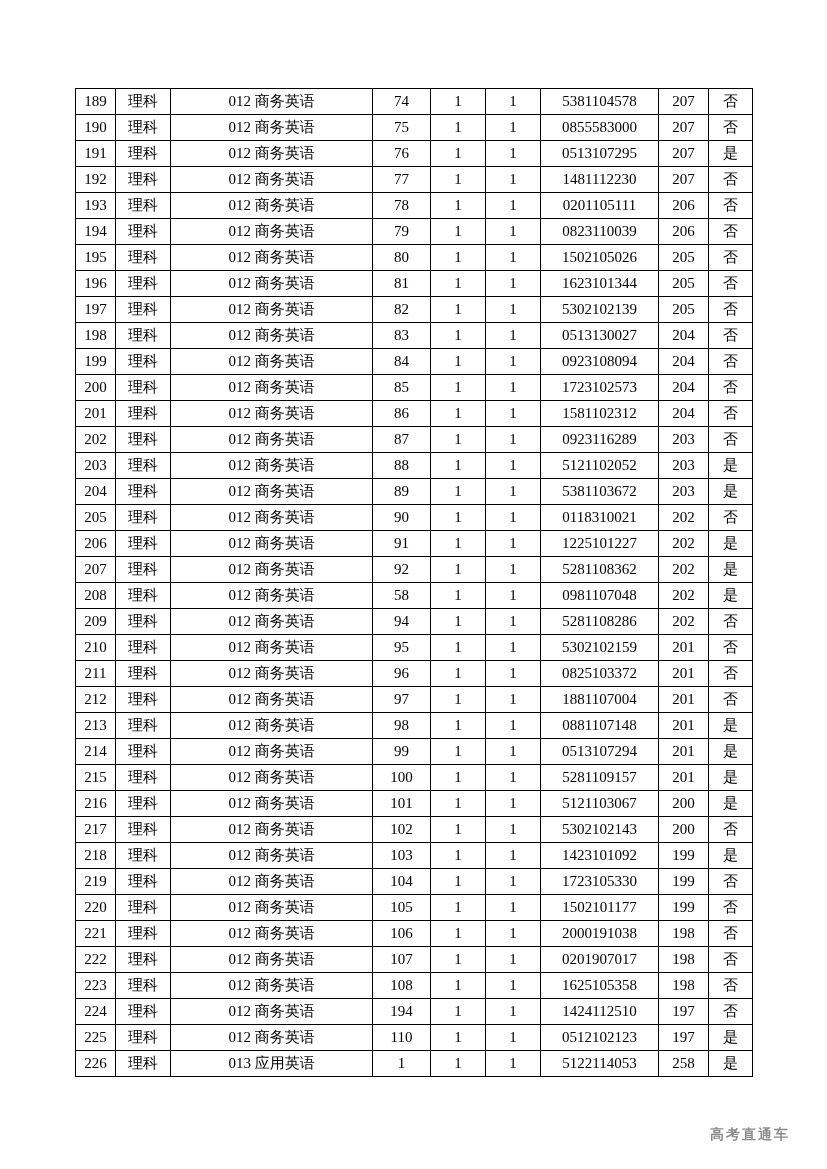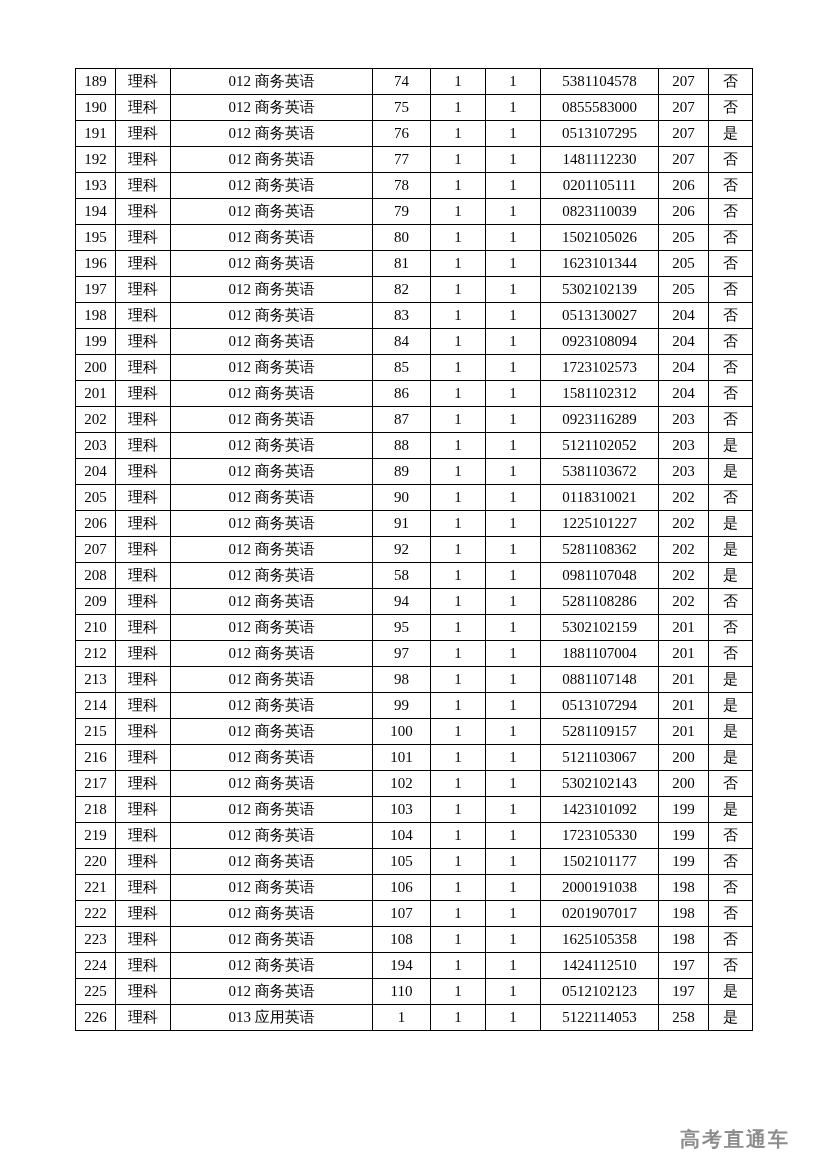--- a/index.html
+++ b/index.html
@@ -11,21 +11,21 @@
     height: 1169px;
     background: #ffffff;
     position: relative;
     font-family: "Liberation Serif", "DejaVu Serif", serif;
     color: #000000;
     overflow: hidden;
   }
   .score-table {
     position: absolute;
     left: 75px;
-    top: 68px;
+    top: 88px;
     width: 677px;
     border-collapse: collapse;
     table-layout: fixed;
   }
   .score-table td {
     border: 1px solid #000000;
     text-align: center;
     vertical-align: middle;
     font-size: 15px;
     height: 25px;
@@ -33,21 +33,21 @@
     white-space: nowrap;
     overflow: hidden;
     line-height: 1;
   }
   .watermark {
     position: absolute;
     top: 1126px;
     right: 37px;
     font-family: Liberation Serif, serif;
     font-weight: bold;
-    font-size: 20px;
+    font-size: 14px;
     letter-spacing: 2px;
     color: #8c8c8c;
   }
 </style>
 </head>
 <body>
 
 <table class="score-table">
   <colgroup>
       <col style="width: 40px;">
@@ -297,20 +297,31 @@
         <td>理科</td>
         <td>012 商务英语</td>
         <td>95</td>
         <td>1</td>
         <td>1</td>
         <td>5302102159</td>
         <td>201</td>
         <td>否</td>
       </tr>
       <tr>
+        <td>211</td>
+        <td>理科</td>
+        <td>012 商务英语</td>
+        <td>96</td>
+        <td>1</td>
+        <td>1</td>
+        <td>0825103372</td>
+        <td>201</td>
+        <td>否</td>
+      </tr>
+      <tr>
         <td>212</td>
         <td>理科</td>
         <td>012 商务英语</td>
         <td>97</td>
         <td>1</td>
         <td>1</td>
         <td>1881107004</td>
         <td>201</td>
         <td>否</td>
       </tr>

